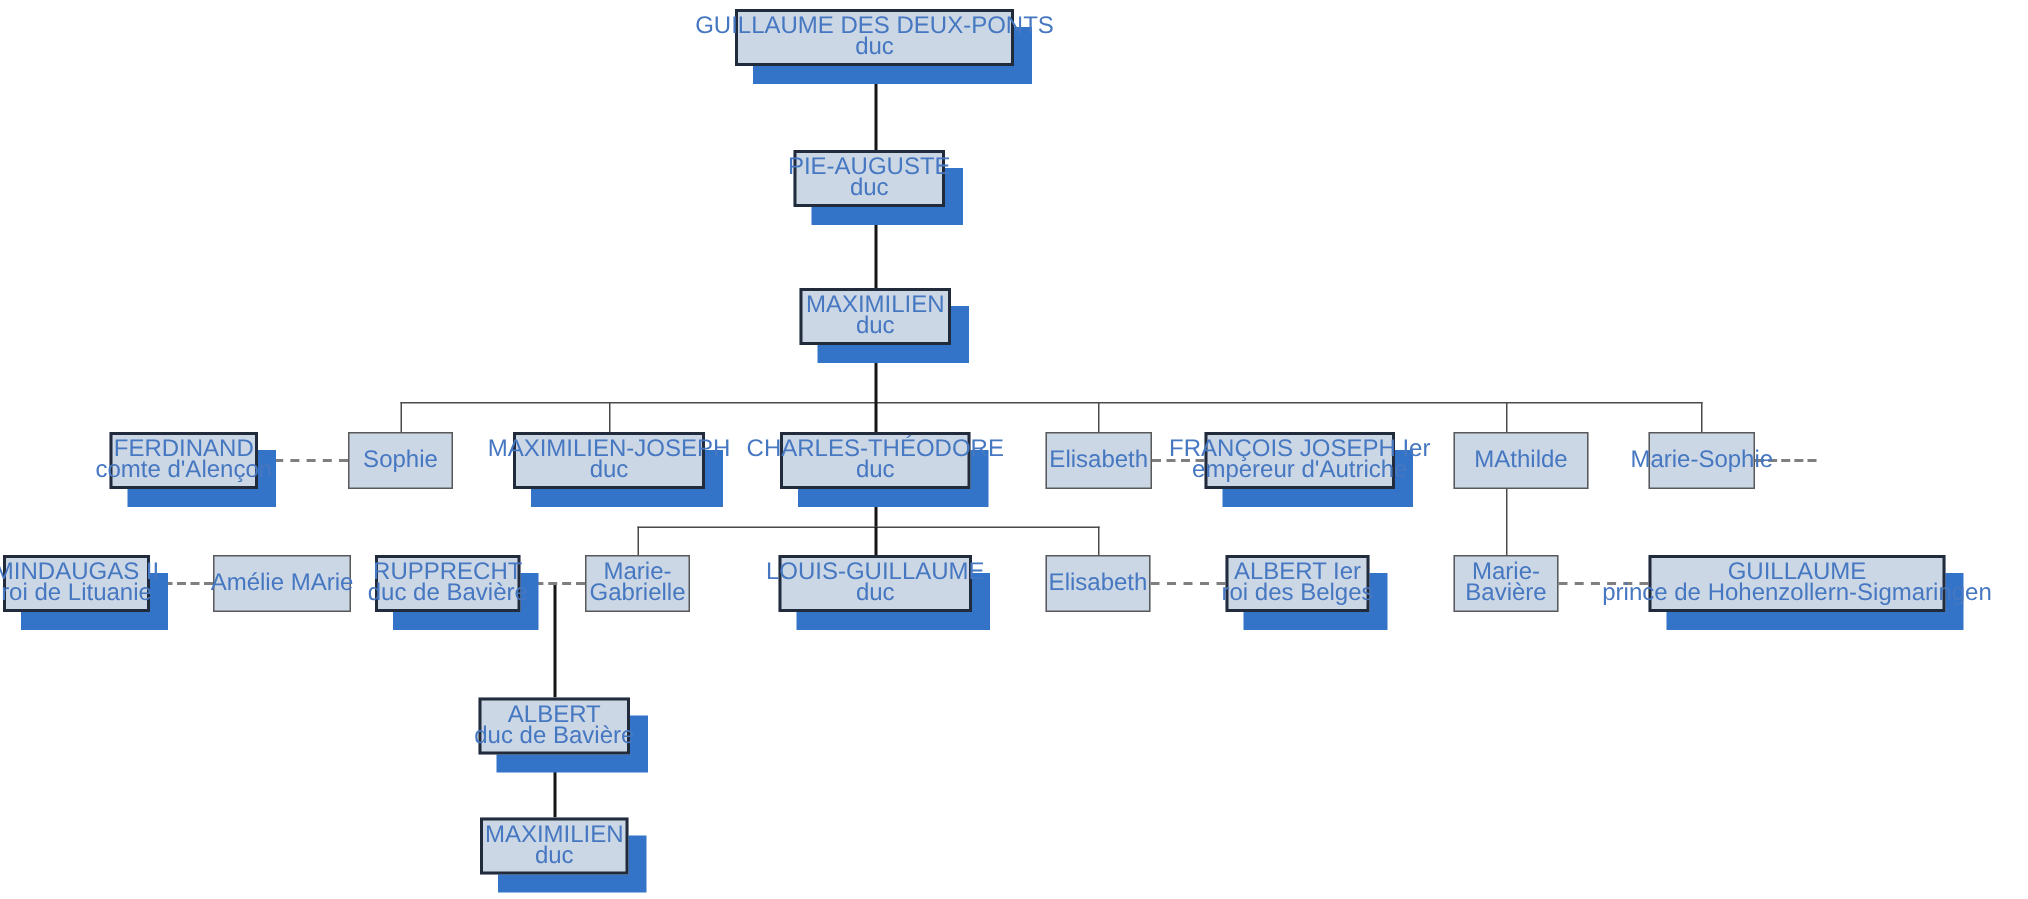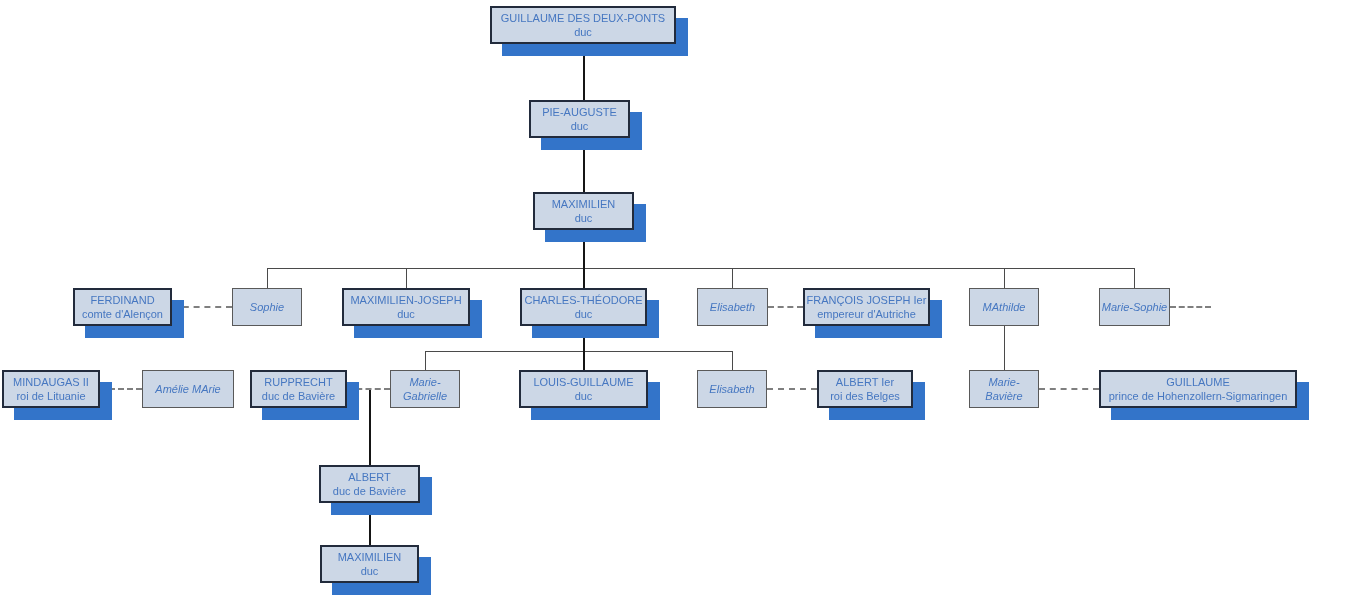--- a/index.html
+++ b/index.html
@@ -3,25 +3,25 @@
 <meta charset="utf-8">
 <style>
   html,body{margin:0;padding:0;background:#ffffff;}
   .canvas{
     position:relative;width:1352px;height:599px;background:#ffffff;
     font-family:"Liberation Sans", sans-serif;overflow:hidden;
   }
   .node{
     position:absolute;height:38px;box-sizing:border-box;background:#ccd7e6;
     display:flex;flex-direction:column;align-items:center;justify-content:center;
-    text-align:center;color:#4677c1;font-size:11px;line-height:14px;
+    text-align:center;color:#4677c1;font-size:16px;line-height:14px;
     white-space:nowrap;z-index:2;
   }
   .male{border:2px solid #222b3c;box-shadow:12px 12px 0 #3374c9;}
-  .female{border:1px solid #595959;font-style:italic;}
+  .female{border:1px solid #595959;}
   .vline{position:absolute;width:1px;background:#4a4a4a;z-index:1;}
   .hline{position:absolute;height:1px;background:#4a4a4a;z-index:1;}
   .thick{width:2px;background:#151515;}
   .dash{position:absolute;height:0;border-top:2px dashed #7f7f7f;z-index:1;}
 </style>
 </head>
 <body>
 
 <div class="canvas">
 
@@ -84,21 +84,21 @@
     <div>duc</div>
   </div>
   <div class="node female" style="left:697px;top:288px;width:71px">
     <div>Elisabeth</div>
     <div></div>
   </div>
   <div class="node male" style="left:803px;top:288px;width:127px">
     <div>FRANÇOIS JOSEPH Ier</div>
     <div>empereur d'Autriche</div>
   </div>
-  <div class="node female" style="left:969px;top:288px;width:70px">
+  <div class="node female" style="left:969px;top:288px;width:90px">
     <div>MAthilde</div>
     <div></div>
   </div>
   <div class="node female" style="left:1099px;top:288px;width:71px">
     <div>Marie-Sophie</div>
     <div></div>
   </div>
 
   <div class="node male" style="left:2px;top:370px;width:98px">
     <div>MINDAUGAS II</div>

